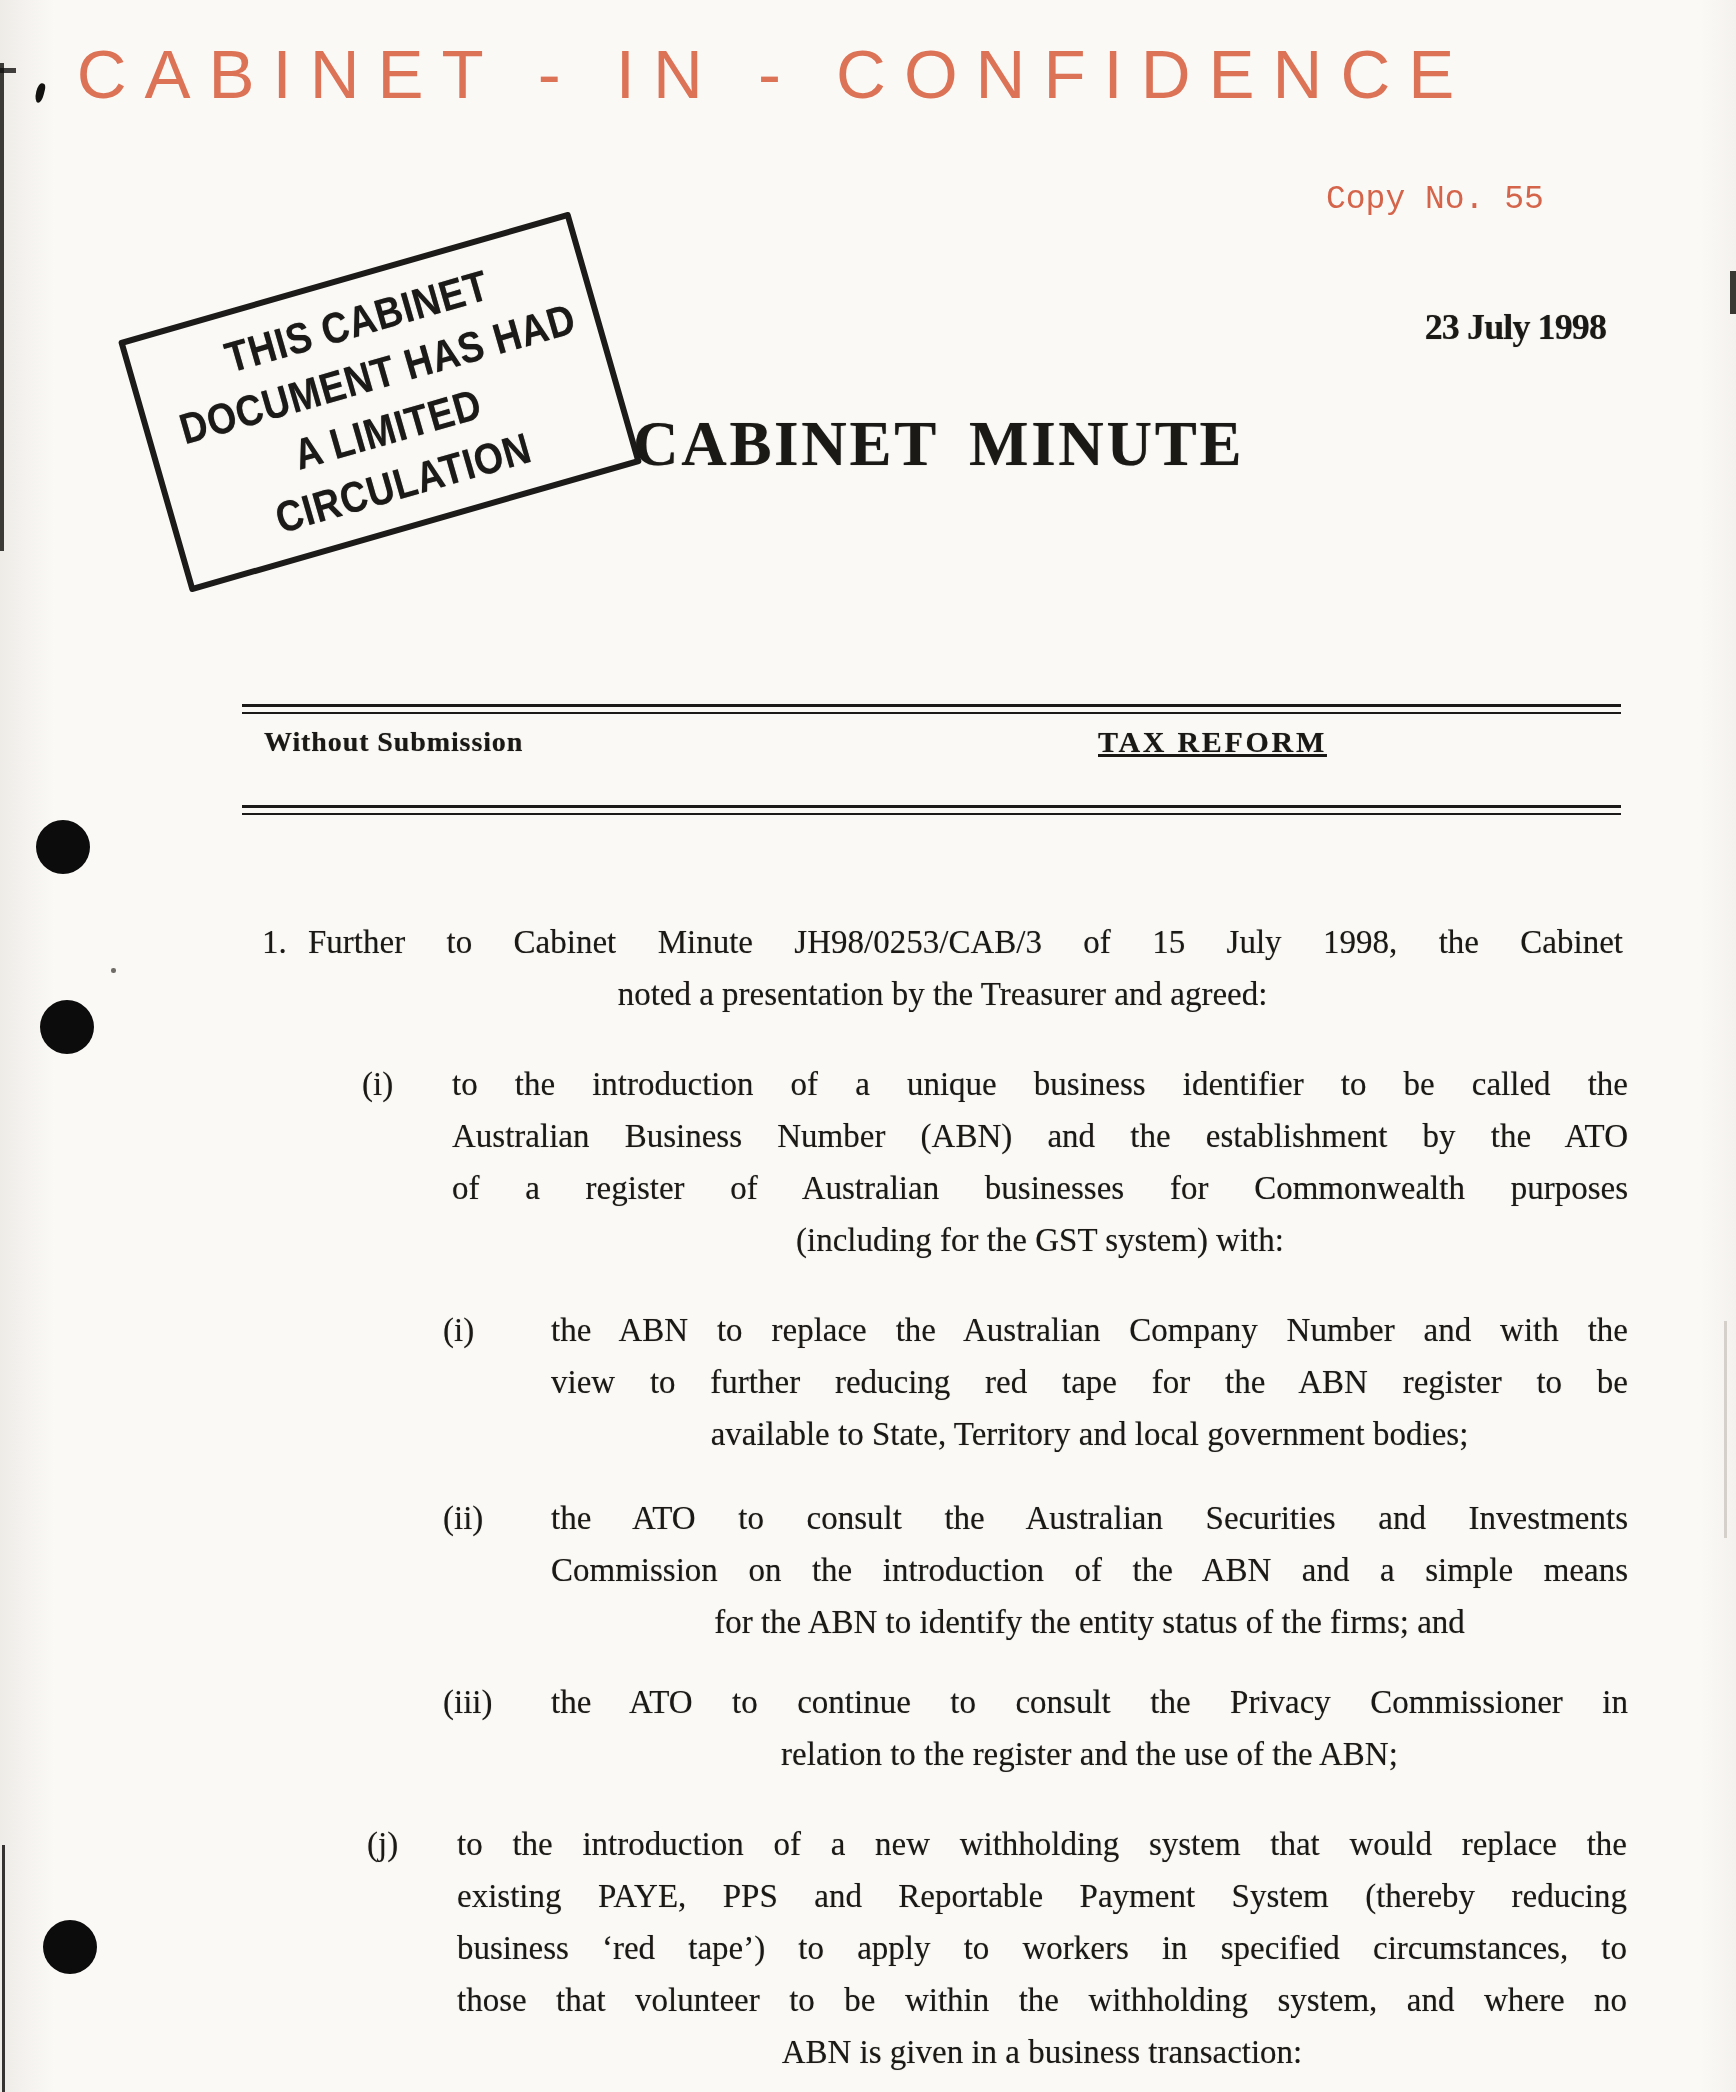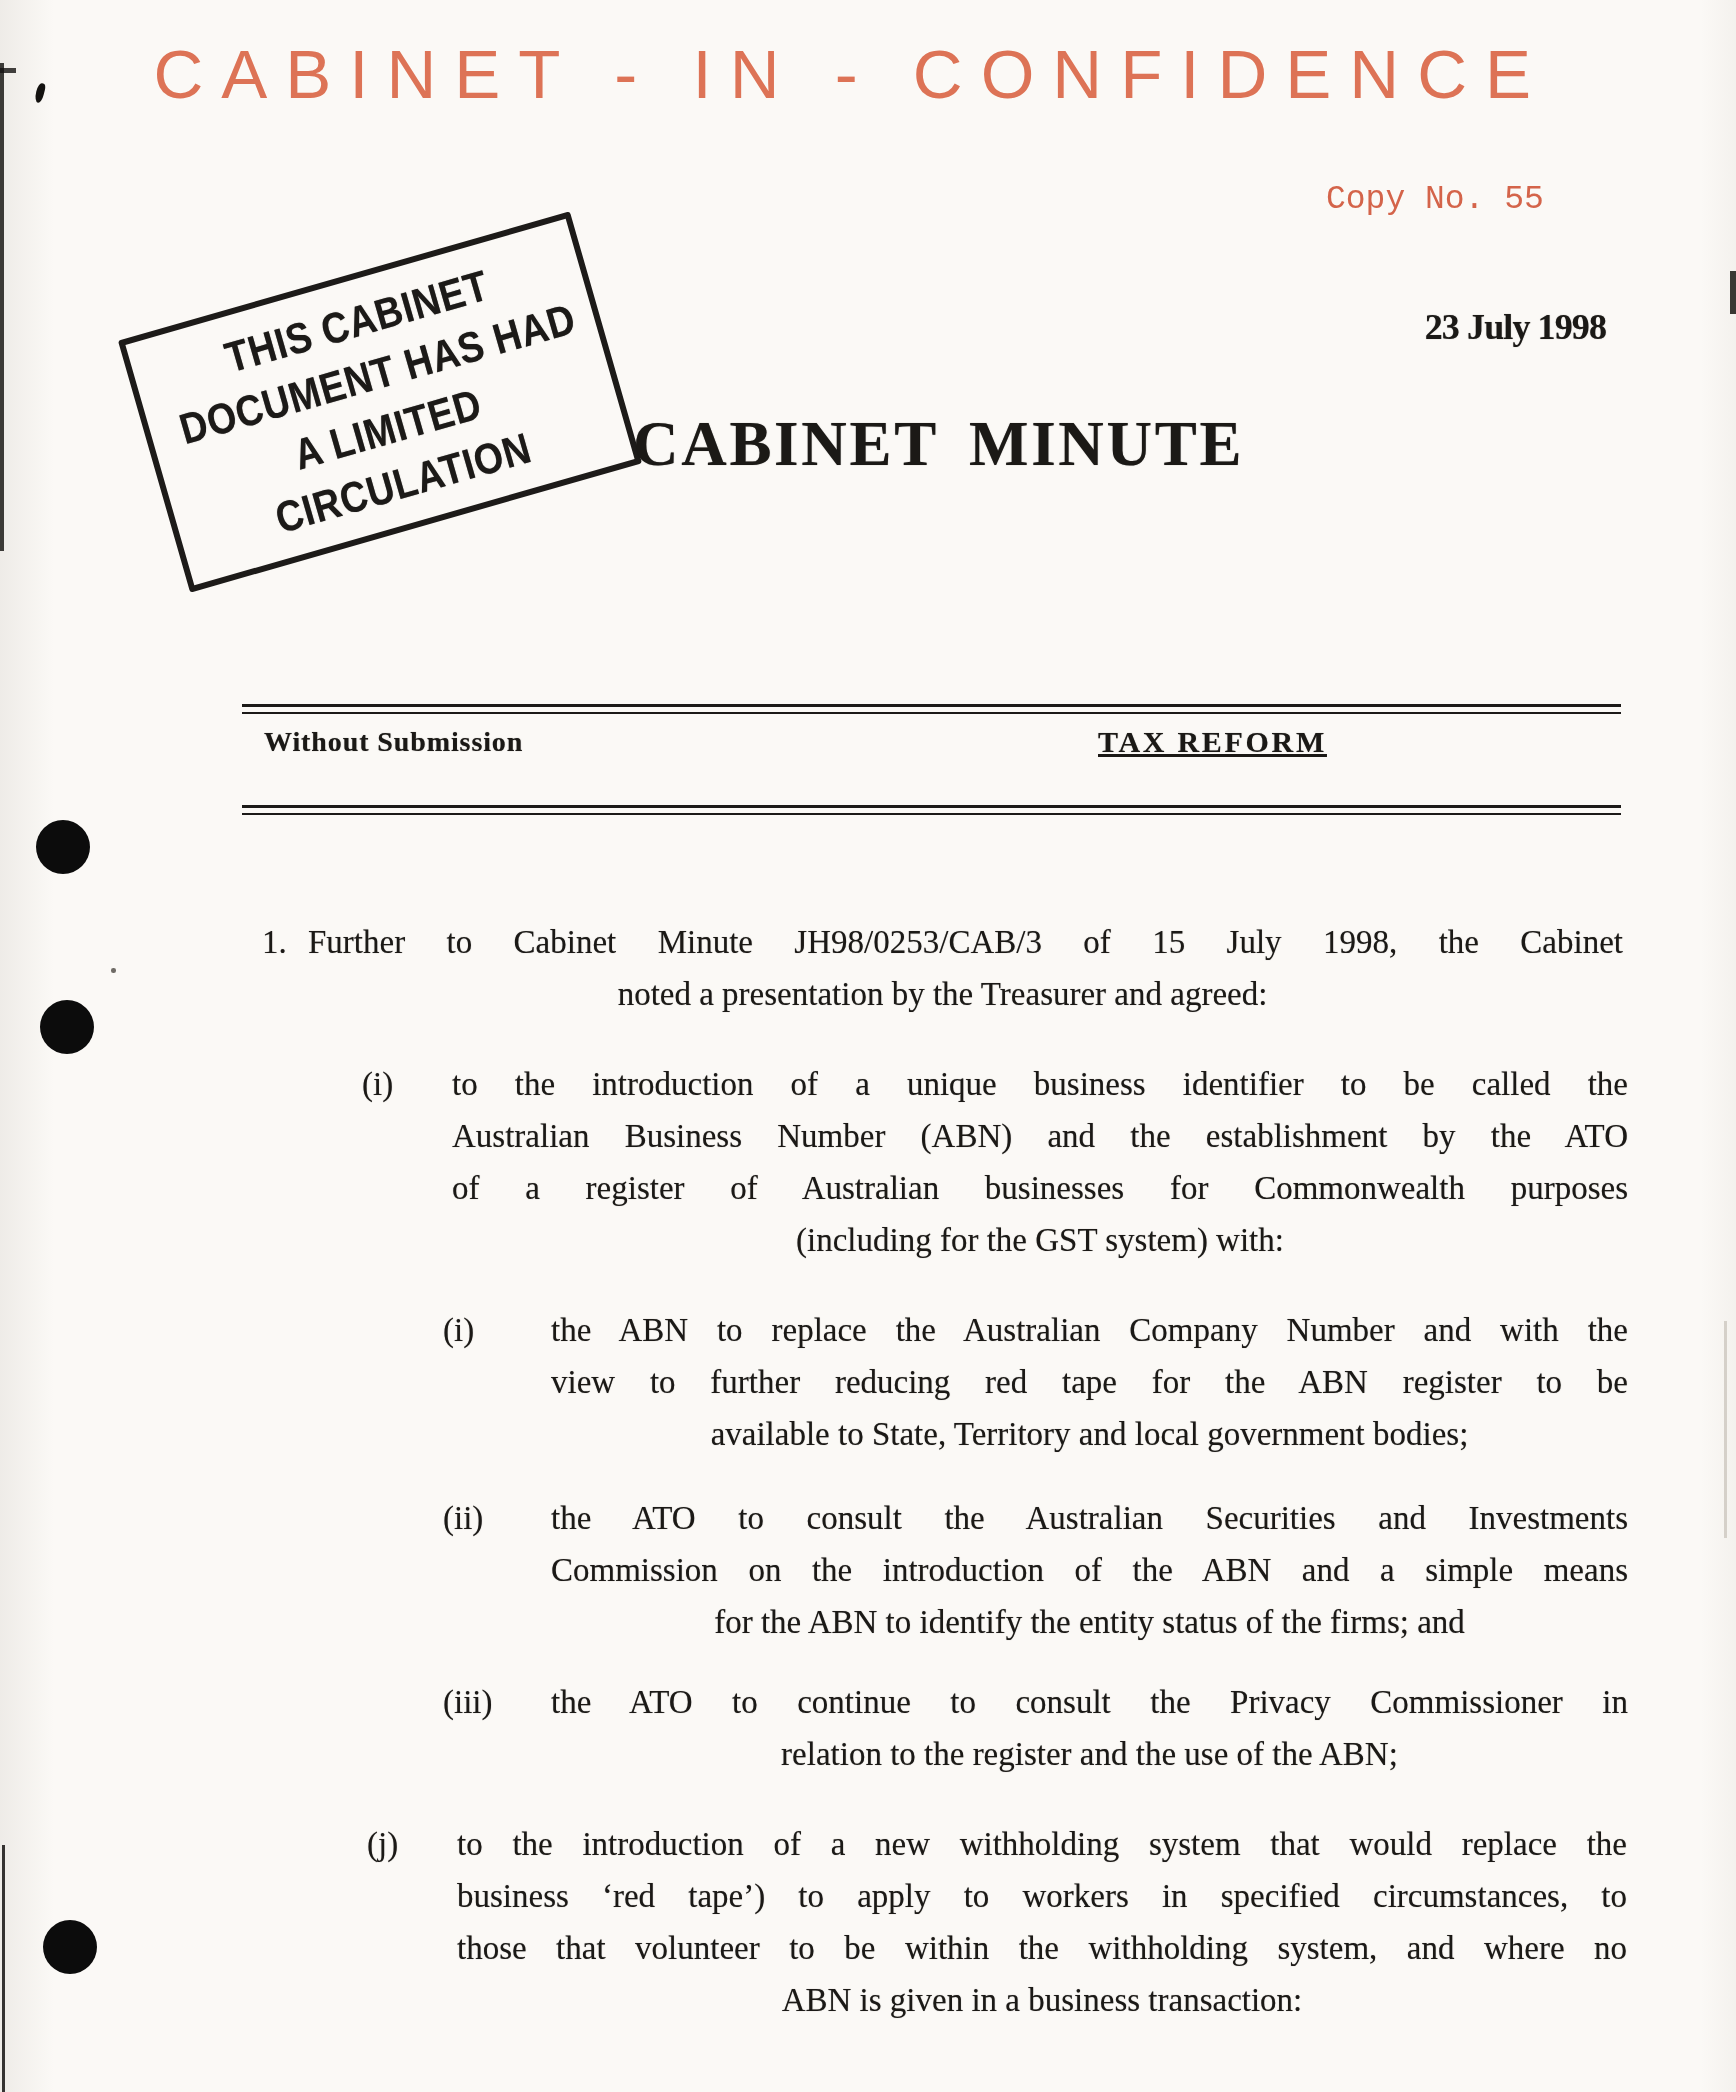--- a/index.html
+++ b/index.html
@@ -7,21 +7,21 @@
     position:relative;width:1737px;height:2092px;margin:0 auto;
     background:#fbf9f6;
     background-image:linear-gradient(90deg, rgba(200,195,188,.25) 0, rgba(251,249,246,0) 54px),
                      linear-gradient(270deg, rgba(210,205,198,.18) 0, rgba(251,249,246,0) 36px);
     overflow:hidden;
     font-family:"Liberation Serif", serif;
     color:#1b1916;
   }
   
   .classification{
-    position:absolute;top:40px;left:0;width:1549px;text-align:right;
+    position:absolute;top:40px;left:0;width:1549px;text-align:center;
     font-family:"Liberation Sans", sans-serif;
     font-size:69px;line-height:1;font-weight:400;
     letter-spacing:18px;color:#dd7356;white-space:nowrap;
   }
   .copyno{
     position:absolute;left:1326px;top:181px;
     font-family:Liberation Mono, monospace;
     font-size:33px;color:#d4644a;
   }
   .refline{
@@ -160,20 +160,21 @@
 
   <div class="block sub sub-iii">
     <span class="blabel">(iii)</span>
     <div class="ln jz">the ATO to continue to consult the Privacy Commissioner in</div>
     <div class="ln lz">relation to the register and the use of the ABN;</div>
   </div>
 
   <div class="block item-j">
     <span class="blabel">(j)</span>
     <div class="ln jz">to the introduction of a new withholding system that would replace the</div>
+    <div class="ln jz">existing PAYE, PPS and Reportable Payment System (thereby reducing</div>
     <div class="ln jz">business ‘red tape’) to apply to workers in specified circumstances, to</div>
     <div class="ln jz">those that volunteer to be within the withholding system, and where no</div>
     <div class="ln lz">ABN is given in a business transaction:</div>
   </div>
 
   <div class="punch p1"></div>
   <div class="punch p2"></div>
   <div class="punch p3"></div>
   <div class="speck"></div>
   <div class="edge-line-top"></div>

